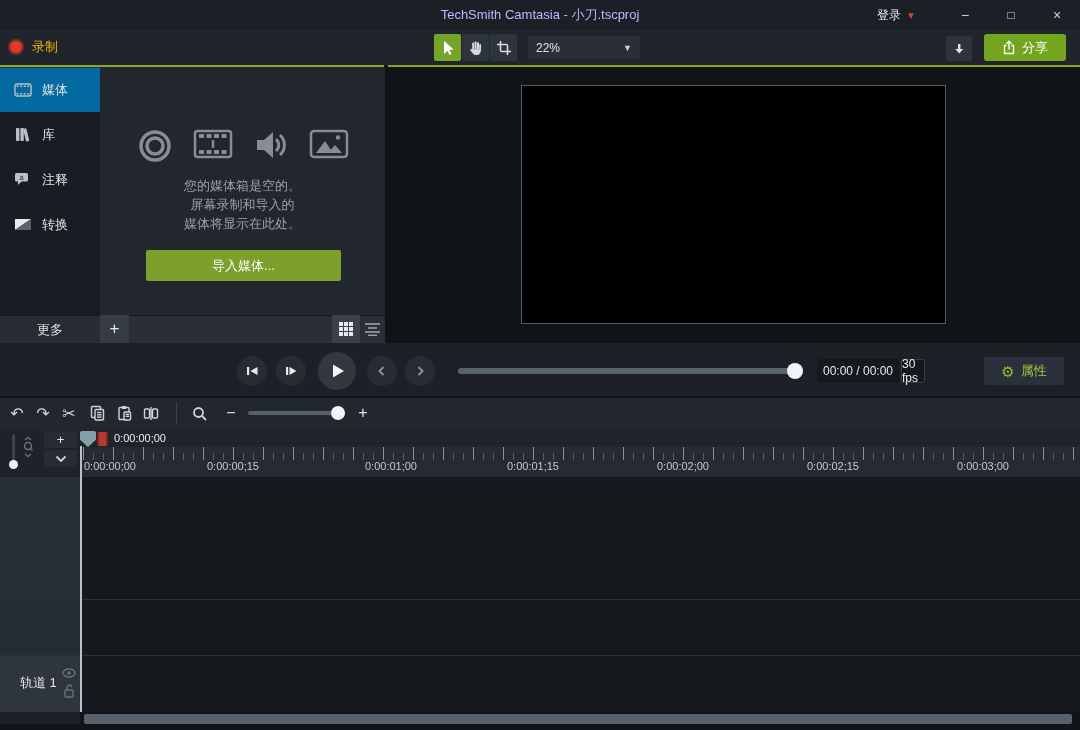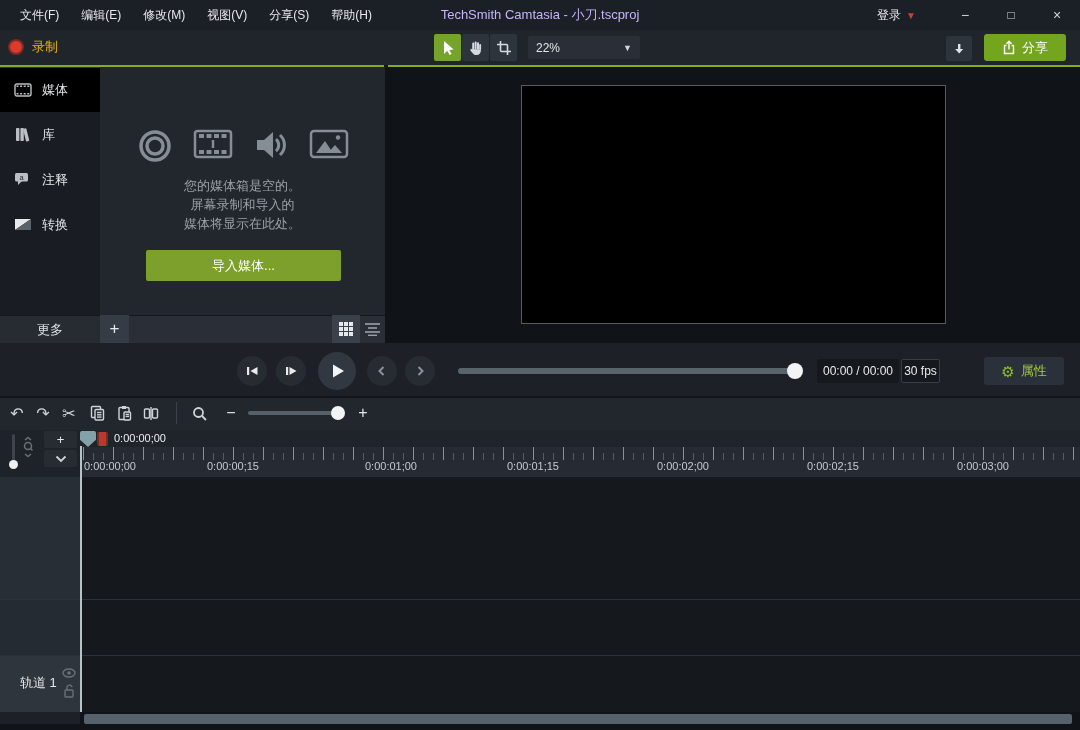--- a/index.html
+++ b/index.html
@@ -29,21 +29,21 @@
   .tool-btn{width:27px;height:27px;background:#2e343c;border-radius:2px;display:flex;align-items:center;justify-content:center;}
   .tool-btn.sel{background:#76a32a;}
   .zoom-select{left:528px;top:36px;width:112px;height:23px;background:#2a2f37;border-radius:2px;display:flex;align-items:center;padding:0 8px;font-size:12px;color:#e2e5e8;}
   .zoom-select .caret{margin-left:auto;font-size:9px;color:#cfd4d9;}
   .dl-btn{left:946px;top:36px;width:26px;height:25px;background:#2e343c;border-radius:2px;display:flex;align-items:center;justify-content:center;}
   .share-btn{left:984px;top:34px;width:82px;height:27px;background:#74a51f;border-radius:3px;display:flex;align-items:center;justify-content:center;gap:6px;color:#fff;font-size:13px;}
 
   
   .sidebar{left:0;top:67px;width:100px;height:248px;background:#191d23;}
   .side-item{height:45px;display:flex;align-items:center;gap:9px;padding-left:13px;font-size:13px;color:#e2e5e8;}
-  .side-item.sel{background:#000000;border-top:1px solid #30353c;}
+  .side-item.sel{background:#0369a1;border-top:1px solid #30353c;}
   .side-icon{width:20px;display:flex;justify-content:center;color:#b9bfc5;}
   .side-more{left:0;top:315px;width:100px;height:28px;background:#272c33;border-top:1px solid #14171b;display:flex;align-items:center;justify-content:center;font-size:13px;color:#dfe3e6;}
 
   
   .bin{left:100px;top:67px;width:285px;height:248px;background:#22262d;}
   .bin-header{left:100px;top:67px;width:285px;height:36px;background:#2e333b;border-bottom:1px solid #15181d;display:flex;align-items:center;justify-content:center;font-size:13px;color:#e6e9ec;}
   .bin-icons{left:100px;top:128px;width:285px;display:flex;justify-content:center;gap:20px;color:#868d94;}
   .bin-empty{left:100px;top:176px;width:285px;text-align:center;font-size:13px;line-height:19px;color:#9aa0a6;}
   .import-btn{left:146px;top:250px;width:195px;height:31px;background:#7d9f2b;border-radius:2px;display:flex;align-items:center;justify-content:center;font-size:13px;color:#fff;}
   .bin-bottom{left:100px;top:315px;width:285px;height:28px;background:#2a2f37;border-top:1px solid #14171b;}
@@ -56,21 +56,21 @@
   .canvas{left:521px;top:85px;width:425px;height:239px;background:#000;border:1px solid #565b60;}
 
   
   .playbar{left:0;top:343px;width:1080px;height:53px;background:#1d2127;}
   .pb-btn{position:absolute;border-radius:50%;background:#272c33;display:flex;align-items:center;justify-content:center;}
   .pb-small{width:30px;height:30px;top:356px;}
   .pb-play{width:38px;height:38px;top:352px;background:#323841;}
   .seek-track{left:458px;top:368px;width:342px;height:6px;border-radius:3px;background:#59646a;}
   .seek-knob{left:787px;top:363px;width:16px;height:16px;border-radius:50%;background:#f2f4f5;}
   .time-box{left:817px;top:359px;width:82px;height:24px;background:#15191e;border-radius:2px;display:flex;align-items:center;justify-content:center;font-size:12px;color:#e8eaec;}
-  .fps-box{left:901px;top:359px;width:39px;height:24px;background:#15191e;border:1px solid #383e46;border-radius:2px;display:flex;align-items:center;justify-content:center;font-size:12px;color:#e8eaec;}
+  .fps-box{left:901px;top:359px;width:24px;height:24px;background:#15191e;border:1px solid #383e46;border-radius:2px;display:flex;align-items:center;justify-content:center;font-size:12px;color:#e8eaec;}
   .props-btn{left:984px;top:357px;width:80px;height:28px;background:#2b313a;border-radius:3px;display:flex;align-items:center;justify-content:center;gap:6px;font-size:13px;color:#a3c93e;}
   .props-btn .gear{color:#8fbf2a;font-size:15px;line-height:1;}
 
   
   .tl-toolbar{left:0;top:396px;width:1080px;height:34px;background:#22262d;border-top:2px solid #121519;}
   .tlt-icon{position:absolute;top:400px;width:26px;height:26px;display:flex;align-items:center;justify-content:center;color:#cfd4d9;font-size:16px;}
   .tlt-sep{left:176px;top:402px;width:1px;height:22px;background:#3a4047;}
   .zoom-minus,.zoom-plus{position:absolute;top:400px;width:22px;height:26px;display:flex;align-items:center;justify-content:center;color:#e2e5e8;font-size:16px;}
   .zoom-track{left:248px;top:411px;width:97px;height:4px;border-radius:2px;background:#566068;}
   .zoom-knob{left:331px;top:406px;width:14px;height:14px;border-radius:50%;background:#f2f4f5;}
@@ -112,28 +112,20 @@
   .scrollbar{left:84px;top:714px;width:988px;height:10px;background:#57616b;border-radius:2px;}
 
   svg{display:block;}
 </style>
 </head>
 <body>
 
 <div id="app">
 
   <div class="abs titlebar">
-    <div class="menus">
-      <span class="menu-item">文件(F)</span>
-      <span class="menu-item">编辑(E)</span>
-      <span class="menu-item">修改(M)</span>
-      <span class="menu-item">视图(V)</span>
-      <span class="menu-item">分享(S)</span>
-      <span class="menu-item">帮助(H)</span>
-    </div>
     <div class="win-title">TechSmith Camtasia - 小刀.tscproj</div>
     <div class="tb-right">
       <div class="signin">
         <span>登录</span>
         <span class="caret">▼</span>
       </div>
       <div class="win-btn">−</div>
       <div class="win-btn max">□</div>
       <div class="win-btn">×</div>
     </div>

